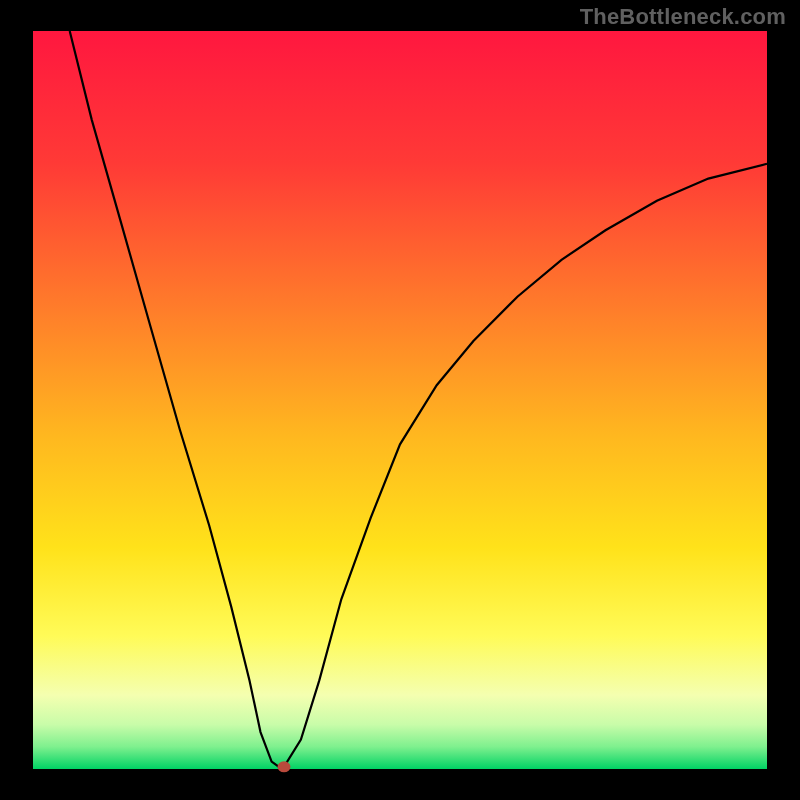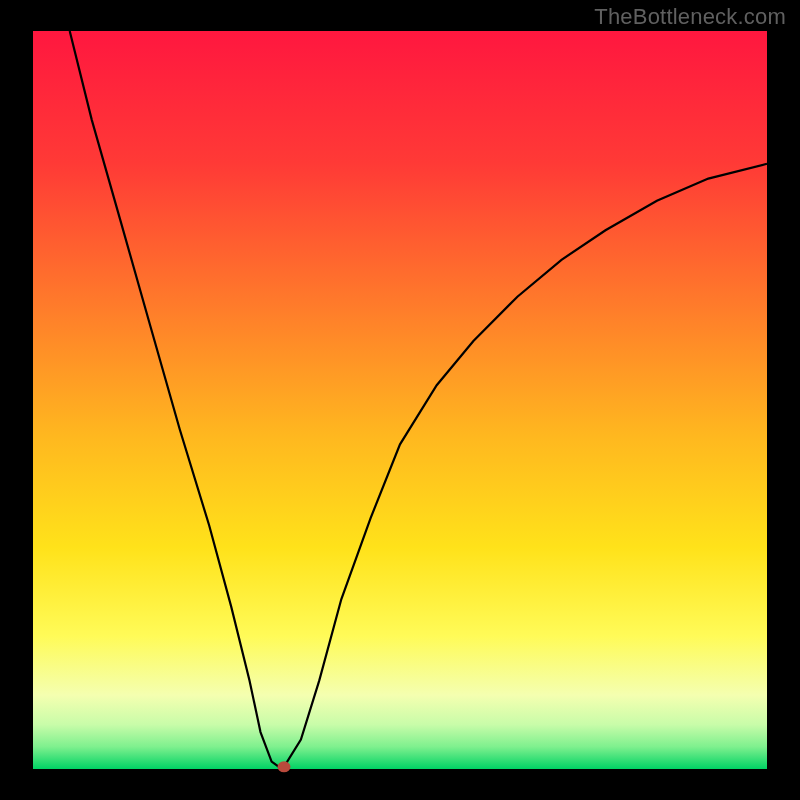--- a/index.html
+++ b/index.html
@@ -15,21 +15,21 @@
     position: relative;
     width: 800px;
     height: 800px;
     background: #000;
   }
   .watermark {
     position: absolute;
     top: 4px;
     right: 14px;
     font-size: 22px;
-    font-weight: 400;
+    font-weight: 700;
     color: #606060;
     letter-spacing: 0.2px;
     z-index: 3;
     user-select: none;
   }
   svg.chart {
     position: absolute;
     top: 0;
     left: 0;
     width: 800px;

